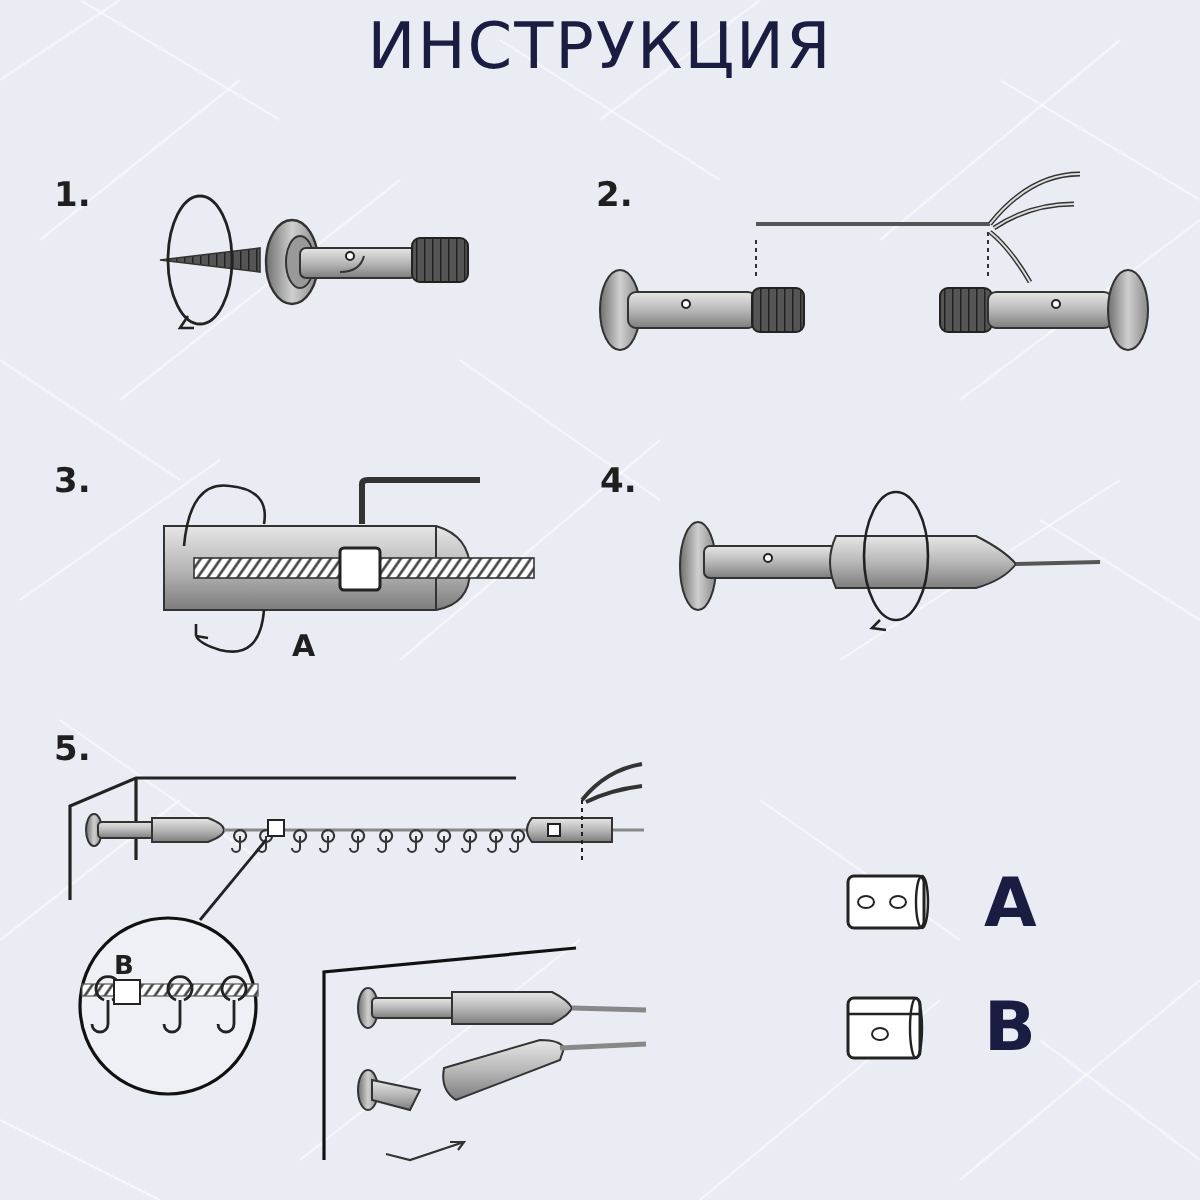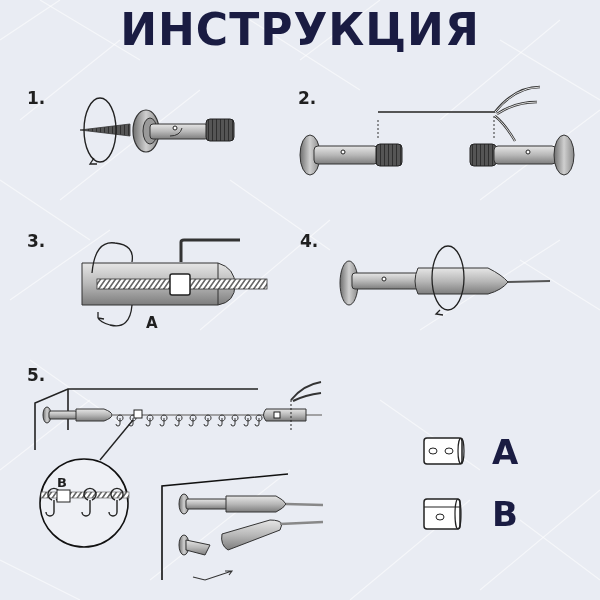--- a/index.html
+++ b/index.html
@@ -5,21 +5,21 @@
   html, body { margin:0; padding:0; }
   body {
     width:600px; height:600px; overflow:hidden;
     background:#e9ecf3;
     font-family:"DejaVu Sans", sans-serif;
     position:relative;
   }
   .bg { position:absolute; inset:0; }
   .title {
     position:absolute; left:0; right:0; top:4px;
-    text-align:center; font-weight:bold; font-size:44px;
+    text-align:center; font-weight:normal; font-size:32px;
     color:#1a1c42; letter-spacing:1px;
   }
   .step-num {
     position:absolute; font-weight:bold; font-size:17px; color:#1f1f1f;
   }
   svg.art { position:absolute; left:0; top:0; }
   .legend-letter {
     position:absolute; font-weight:bold; font-size:34px; color:#1a1c42;
   }
 </style>

